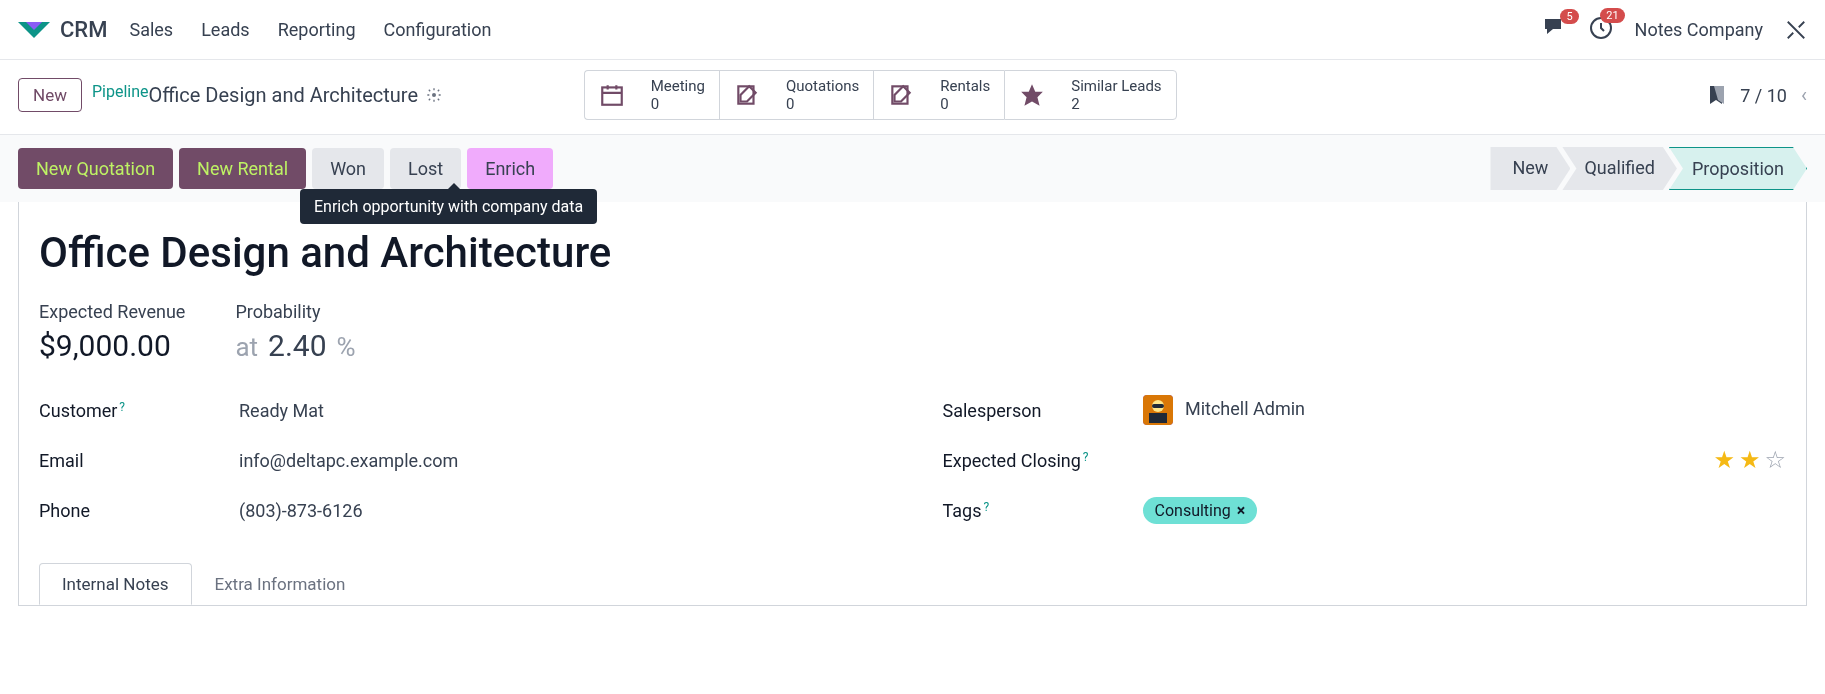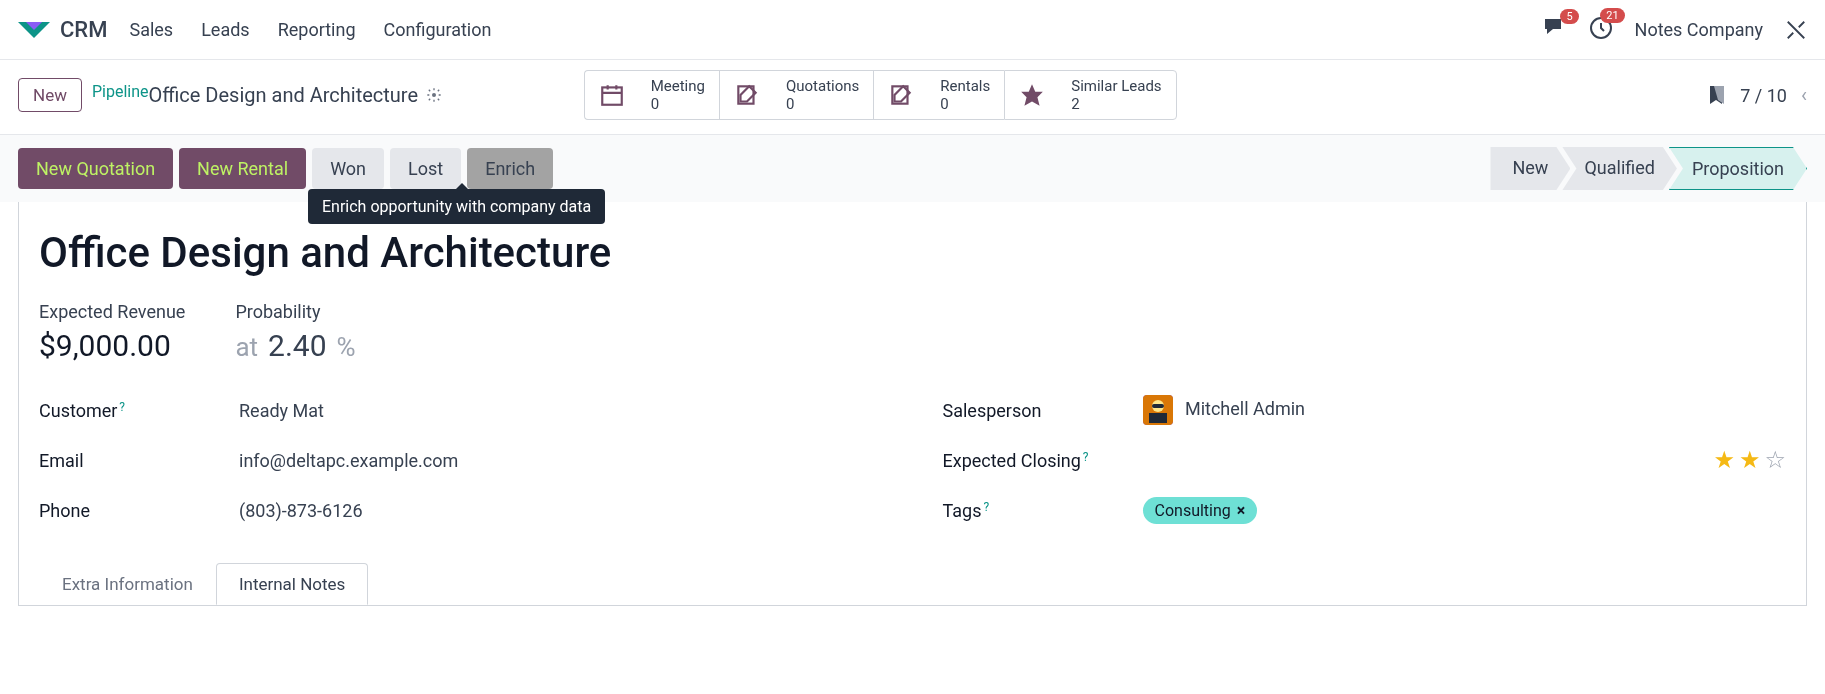--- a/index.html
+++ b/index.html
@@ -37,22 +37,22 @@
 .ctrl-right { margin-left:auto; display: flex; align-items: center; gap: 14px; }
 .bookmark { color: #374151; cursor: pointer; }
 .pager { font-size: 18px; color: #374151; }
 .chev { color: #9ca3af; cursor: pointer; font-size: 20px; }
 
 
 .action-bar { display: flex; align-items: center; padding: 12px 18px; background: #f9fafb; position: relative; }
 .action-btn { padding: 10px 18px; font-size: 18px; border-radius: 4px; border: none; cursor: pointer; margin-right: 6px; }
 .action-btn.primary { background: #714b67; color: #bef264; }
 .action-btn.secondary { background: #e5e7eb; color: #374151; }
-.action-btn.secondary.highlight { background: #a3a3a3; }
-.tooltip { position: absolute; top: 54px; left: 308px; background: #1f2937; color: #fff; padding: 8px 14px; border-radius: 4px; font-size: 16px; white-space: nowrap; }
+.action-btn.secondary.highlight { background: #f0abfc; }
+.tooltip { position: absolute; top: 54px; left: 300px; background: #1f2937; color: #fff; padding: 8px 14px; border-radius: 4px; font-size: 16px; white-space: nowrap; }
 .tooltip::before { content:''; position:absolute; top:-6px; left:148px; border-left:6px solid transparent; border-right:6px solid transparent; border-bottom:6px solid #1f2937;}
 
 .stage-bar { margin-left: auto; display: flex; }
 .stage { padding: 10px 22px; font-size: 18px; background: #e5e7eb; color: #374151; position: relative; cursor: pointer; clip-path: polygon(0 0, calc(100% - 14px) 0, 100% 50%, calc(100% - 14px) 100%, 0 100%, 14px 50%); margin-left: -8px; }
 .stage:first-child { clip-path: polygon(0 0, calc(100% - 14px) 0, 100% 50%, calc(100% - 14px) 100%, 0 100%); margin-left:0; }
 .stage.active { background: #d7f1ee; border: 1px solid #0d9488; }
 
 
 .sheet { margin: 0 18px; border: 1px solid #d1d5db; border-top: none; background: #fff; padding: 26px 20px 0; }
 .title { font-size: 42px; font-weight: 500; color: #111827; margin-bottom: 24px; }
@@ -258,16 +258,16 @@
           <span class="tag">
               <span>Consulting</span>
               <span class="x">×</span>
             </span>
         </div>
       </div>
     </div>
   </div>
 
   <div class="tabs">
+    <div class="tab active">Internal Notes</div>
     <div class="tab">Extra Information</div>
-    <div class="tab active">Internal Notes</div>
   </div>
 </div>
 
 </body></html>

